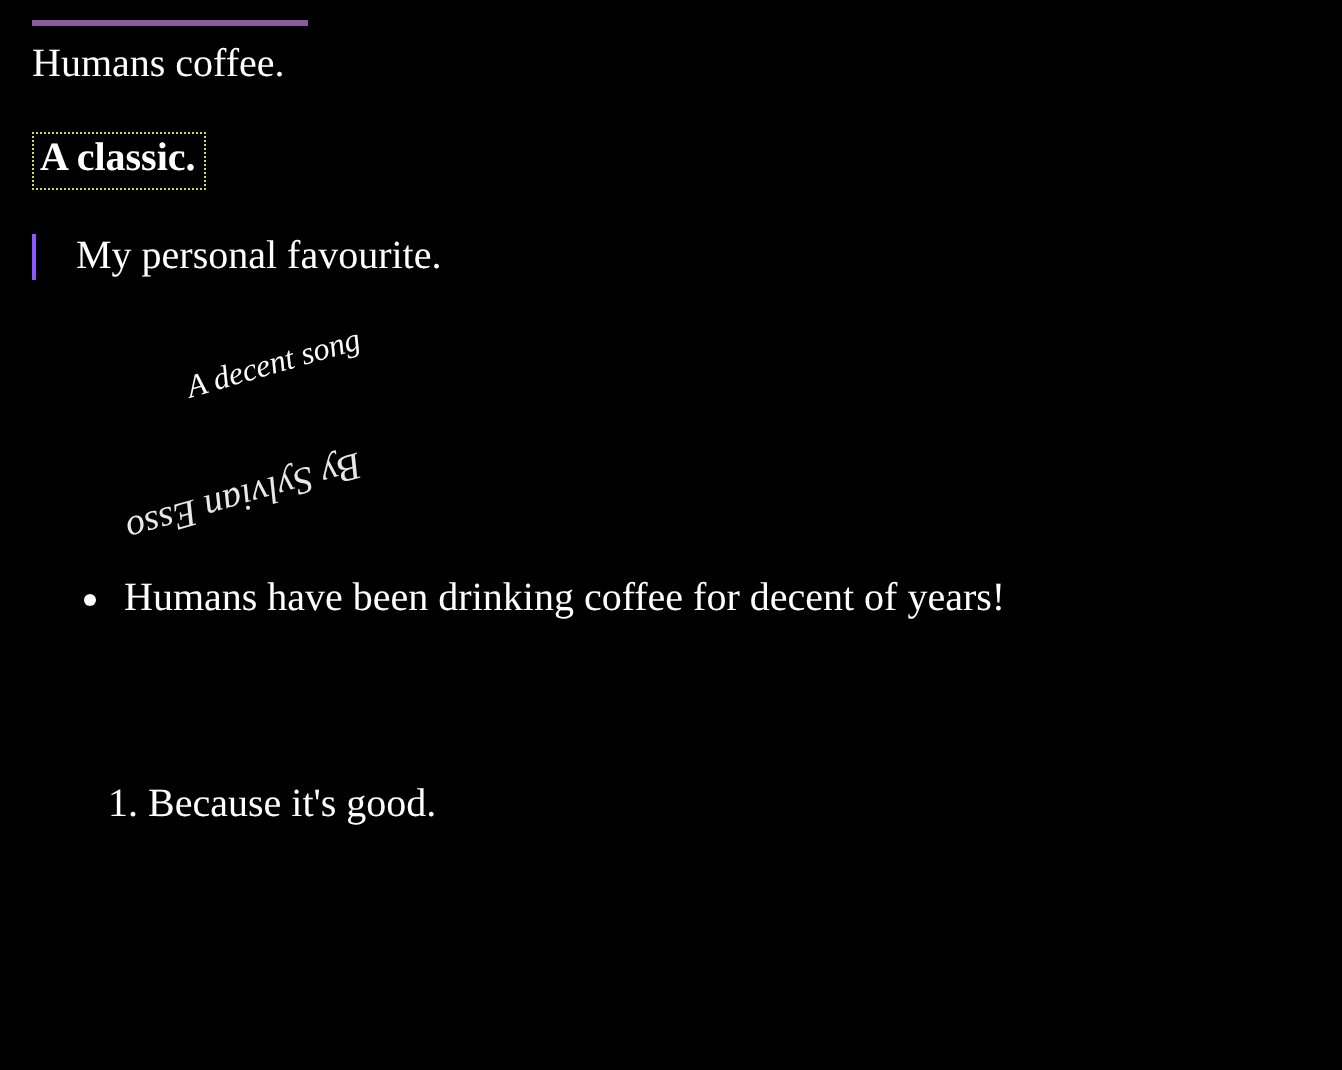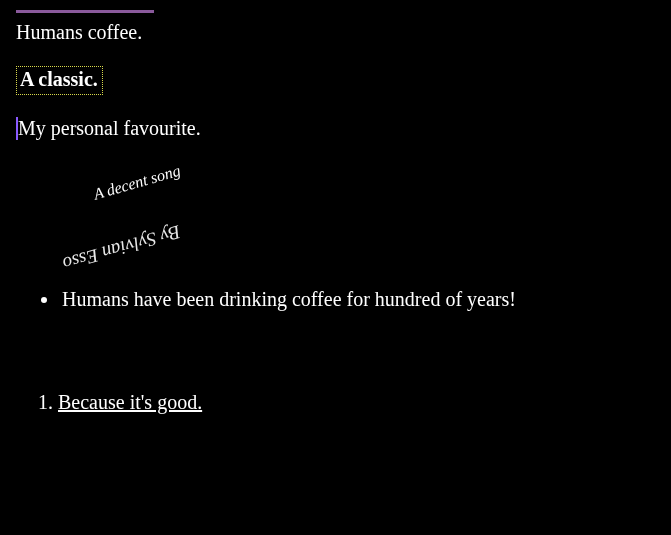--- a/index.html
+++ b/index.html
@@ -28,21 +28,21 @@
   }
   .line2-wrap {
     display: inline-block;
     border: 1px dotted #d8d84a;
     padding: 1px 4px 3px 3px;
     margin: 0 0 22px 0;
     font-weight: bold;
   }
   .line3 {
     border-left: 2px solid #8a5aff;
-    padding-left: 0;
+    padding-left: 20px;
     margin: 0 0 10px 0;
   }
   .rotated-block {
     position: relative;
     height: 110px;
     margin-left: 6px;
     margin-bottom: 20px;
   }
   .rot-a {
     position: absolute;
@@ -71,23 +71,22 @@
   ul.bullets {
     margin: 28px 0 0 0;
     padding: 0 0 0 44px;
   }
   ul.bullets li {
     font-size: 20px;
     padding-left: 2px;
     margin-bottom: 80px;
   }
   ol.ordered {
-    margin: 0;
+    margin: 16px;
     padding: 0 0 0 42px;
-    text-decoration: underline;
   }
   ol.ordered li {
     font-size: 20px;
   }
 </style>
 </head>
 <body>
 
 <div class="top-rule"></div>
 
@@ -98,18 +97,18 @@
 </div>
 
 <p class="line3">My personal favourite.</p>
 
 <div class="rotated-block">
   <span class="rot-a">A decent song</span>
   <span class="rot-b">By Sylvian Esso</span>
 </div>
 
 <ul class="bullets">
-  <li>Humans have been drinking coffee for hundred of years!</li>
+  <li>Humans have been drinking coffee for decent of years!</li>
 </ul>
 
 <ol class="ordered">
   <li>Because it's good.</li>
 </ol>
 
 </body></html>

